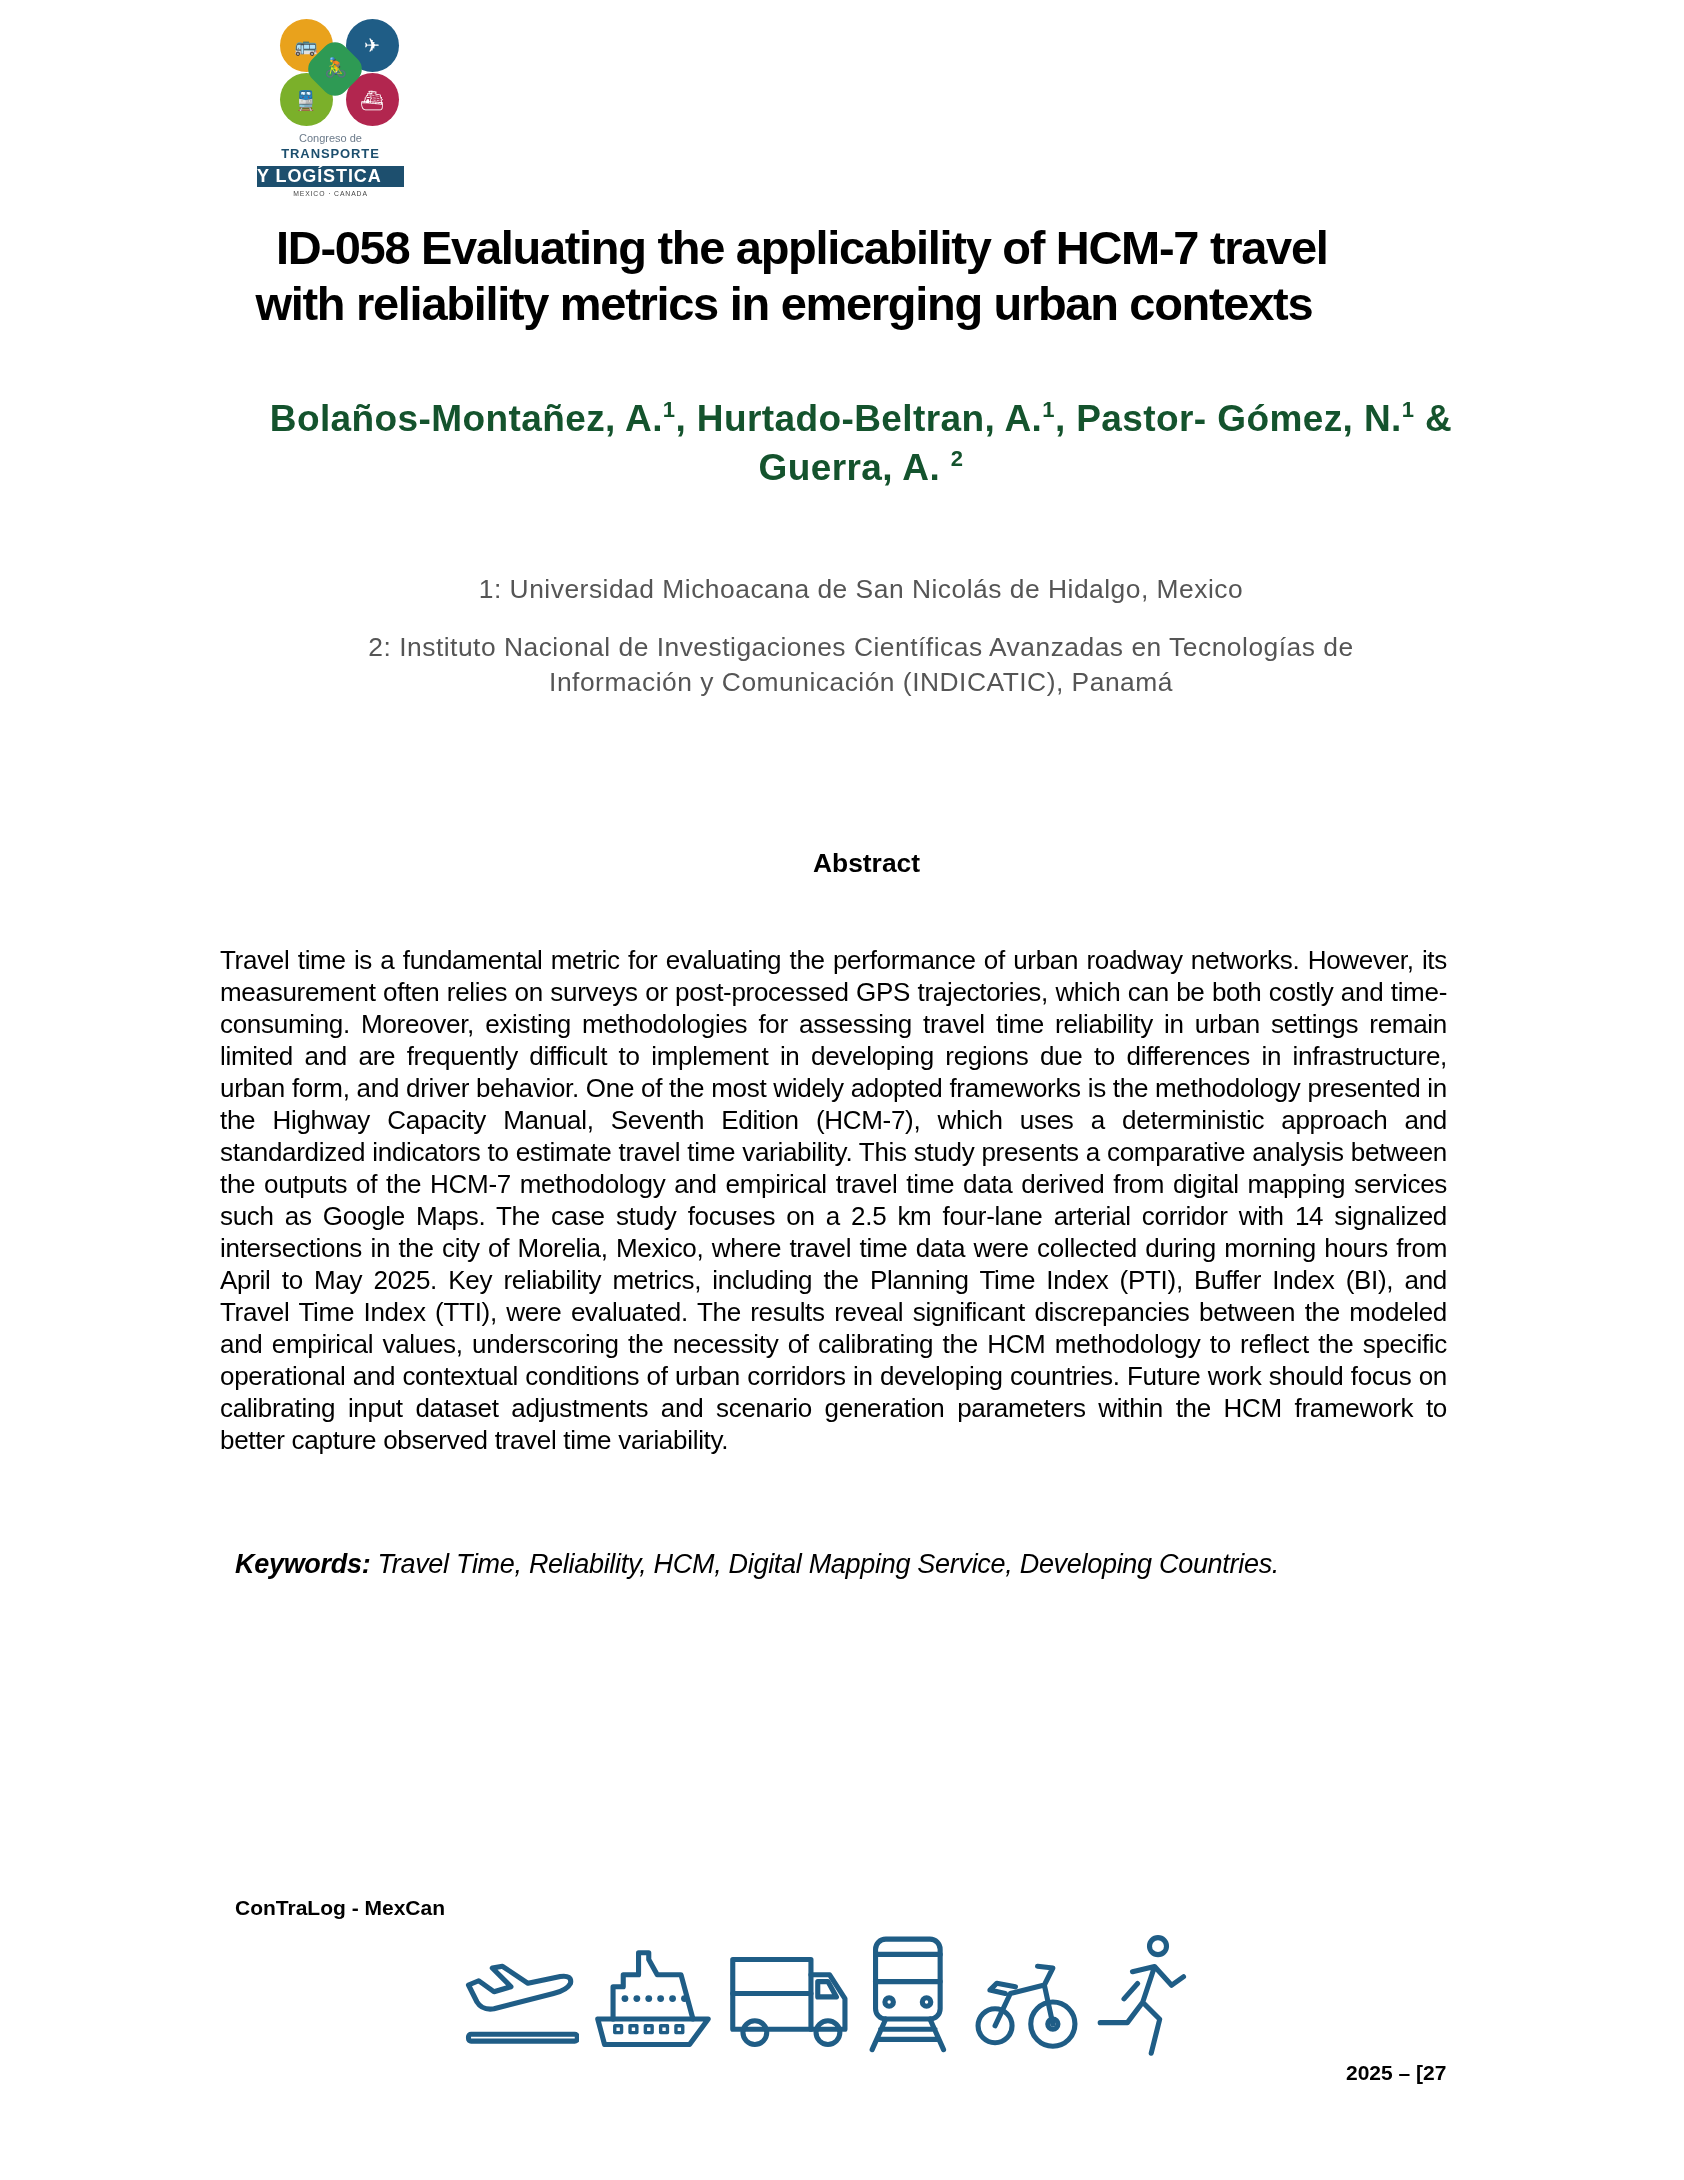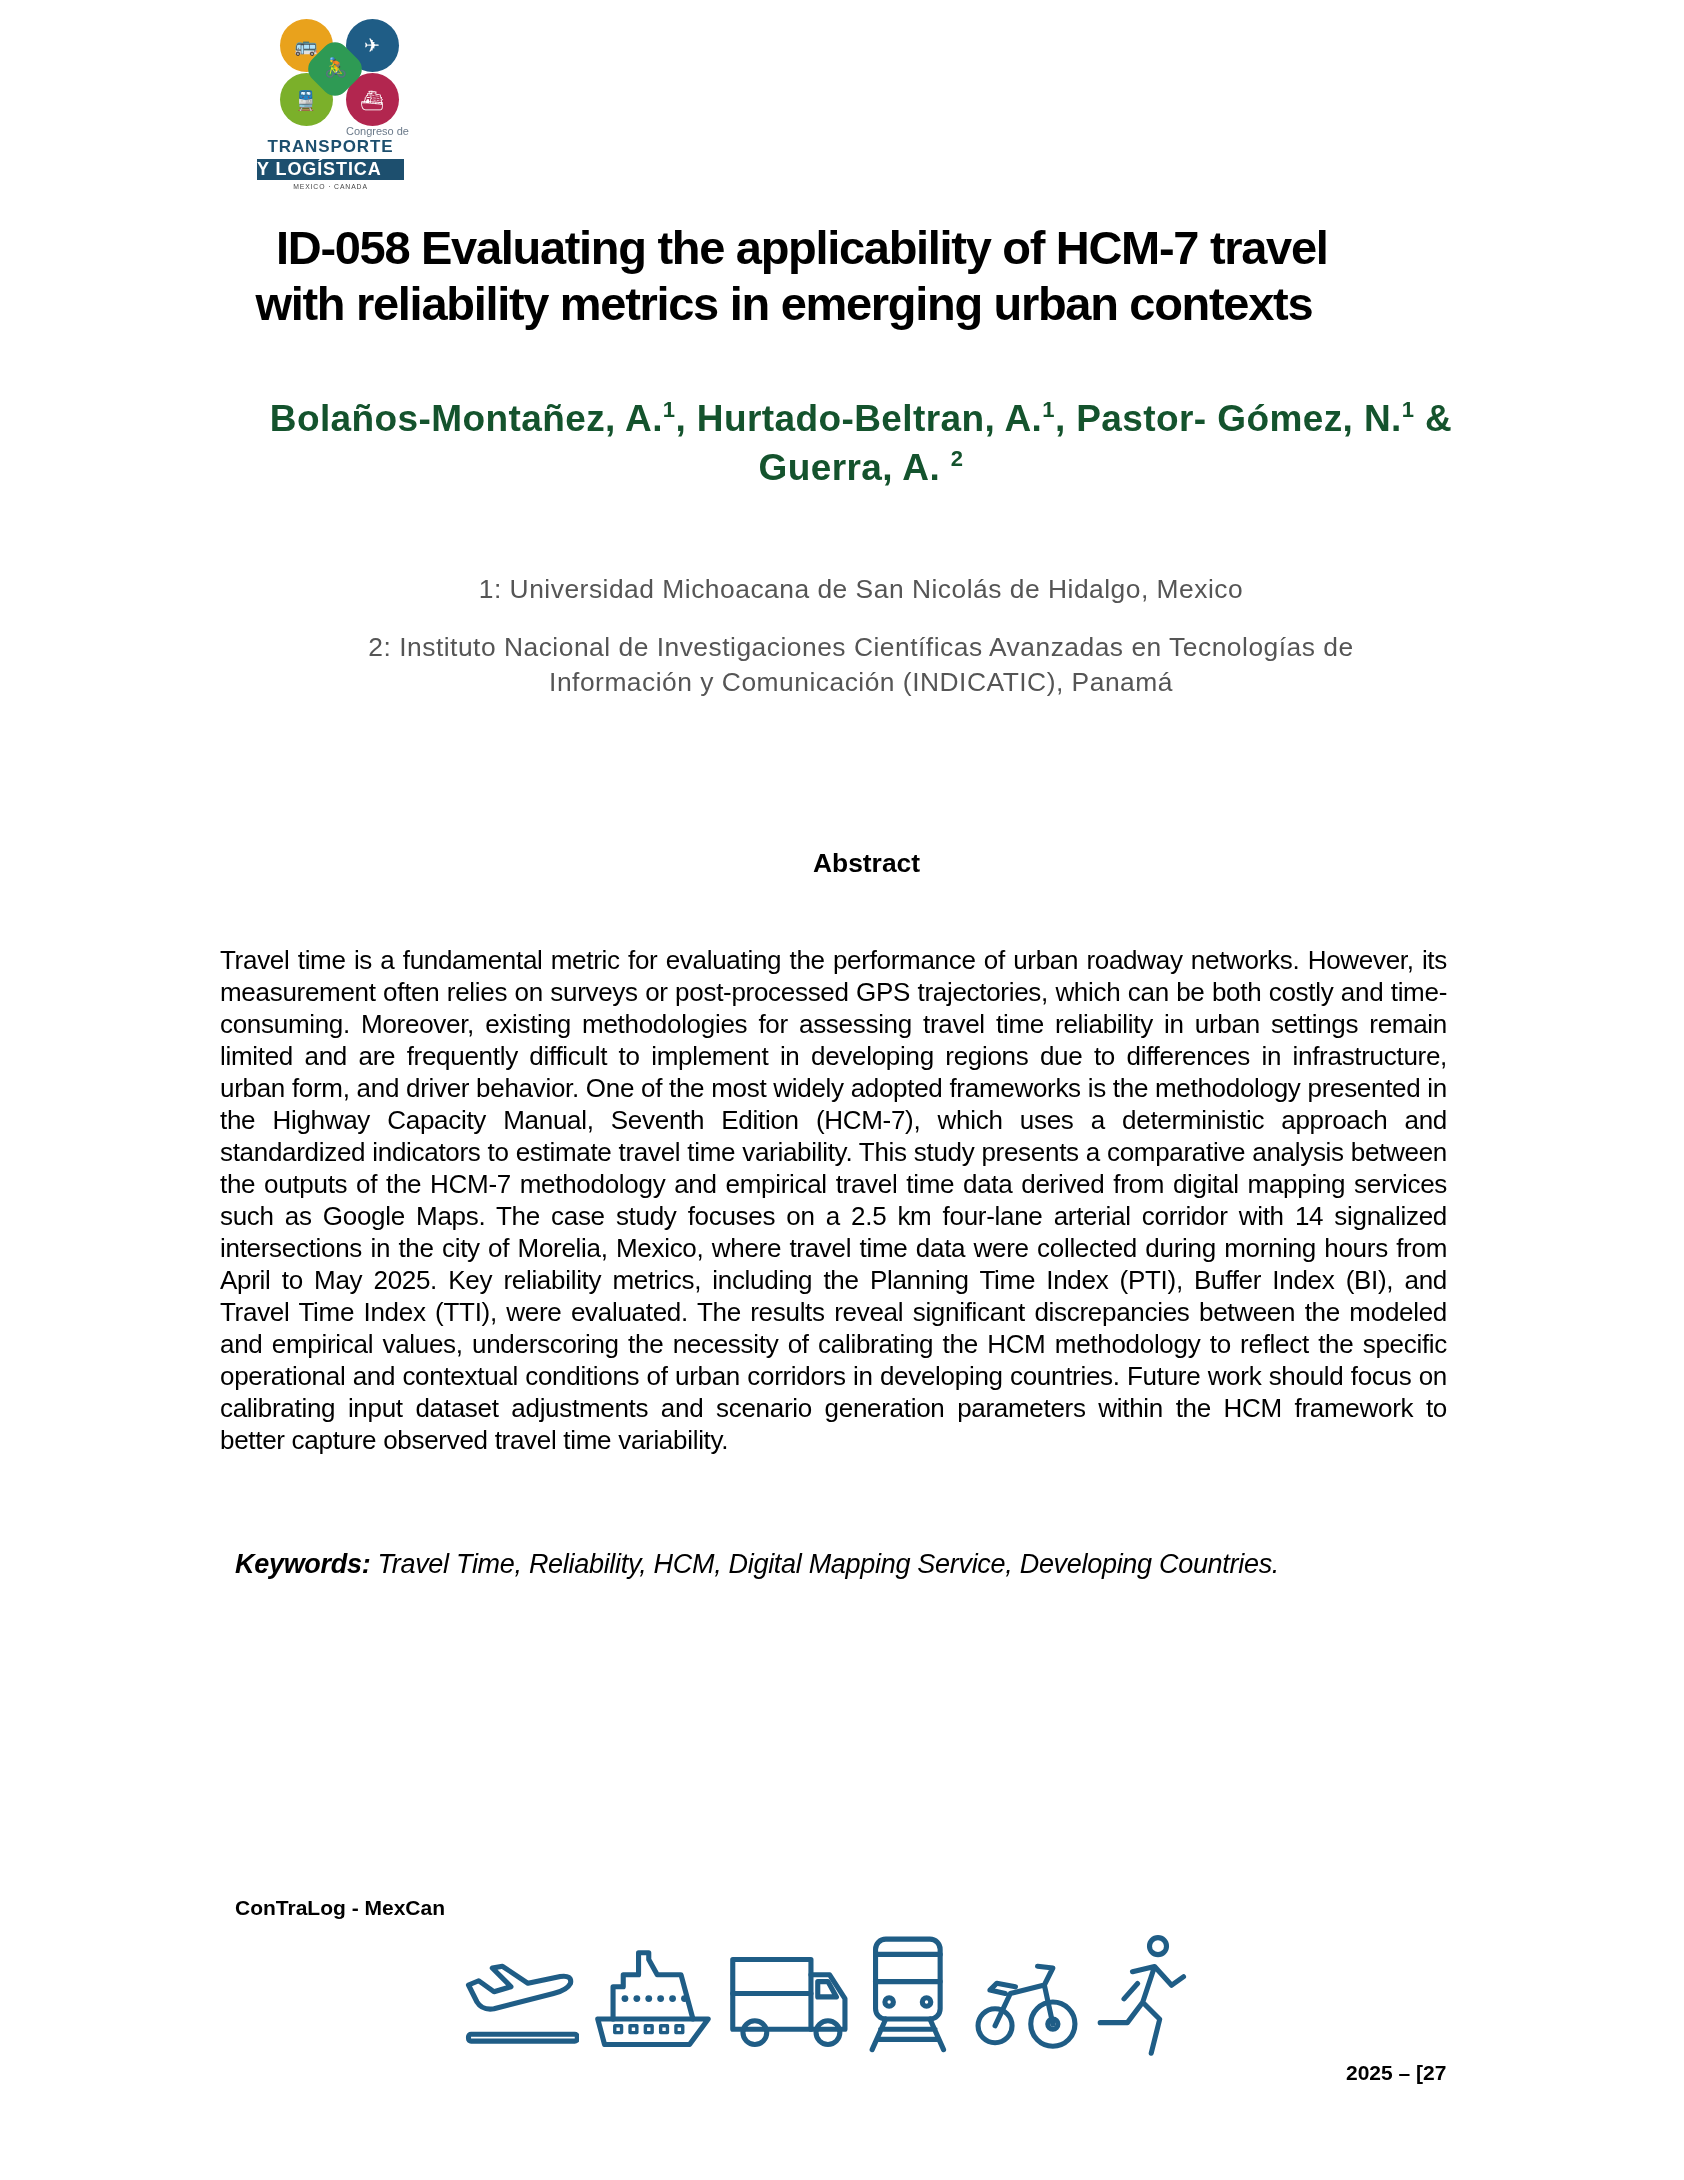--- a/index.html
+++ b/index.html
@@ -10,22 +10,22 @@
     .logo { position: absolute; left: 252px; top: 15.3px; width: 157px; height: 170px; }
     .logo .circles { position: relative; width: 136px; height: 102px; margin: 0 auto; }
     .logo .c { position: absolute; width: 53px; height: 53px; border-radius: 50%; }
     .logo .c1 { left: 17px; top: 3.4px; background: #e9a21c; }
     .logo .c2 { left: 83px; top: 3.4px; background: #1f5d86; }
     .logo .c3 { left: 49px; top: 31px; background: #2e9a54; width: 46px; height: 46px; border-radius: 30% ; transform: rotate(45deg); }
     .logo .c4 { left: 17px; top: 58px; background: #7bb02a; }
     .logo .c5 { left: 83px; top: 58px; background: #b2264f; }
     .logo .c span { position: absolute; left: 0; right: 0; top: 15.3px; text-align: center; color: #fff; font-size: 19px; }
     .logo .c3 span { transform: rotate(-45deg); top: 10.2px; }
-    .logo .congreso { text-align: right; font-size: 11px; color: #6b7a8a; margin-top: 8px; }
-    .logo .transporte { text-align: center; font-size: 17px; font-weight: bold; color: #1d4f6e; letter-spacing: 0.9px; line-height: 20.4px; }
+    .logo .congreso { text-align: center; font-size: 11px; color: #6b7a8a; margin-top: 15px; }
+    .logo .transporte { text-align: center; font-size: 13px; font-weight: bold; color: #1d4f6e; letter-spacing: 0.9px; line-height: 20.4px; }
     .logo .ylog { margin: 1.7px auto 0; width: 147px; background: #1d4f6e; color: #fff; text-align: left; font-size: 18px; font-weight: bold; letter-spacing: 0.9px; line-height: 21px; }
     .logo .mexcan { text-align: center; font-size: 6.8px; color: #444; margin-top: 2.6px; letter-spacing: 0.9px; }
 
     .title {
       position: absolute; left: 247px; top: 220px; width: 1193px;
       font-size: 47px; font-weight: bold; line-height: 56px; letter-spacing: -1.3px;
     }
     .title .l1 { display: block; padding-left: 29px; }
     .title .l2 { display: block; padding-left: 8.5px; }
 

